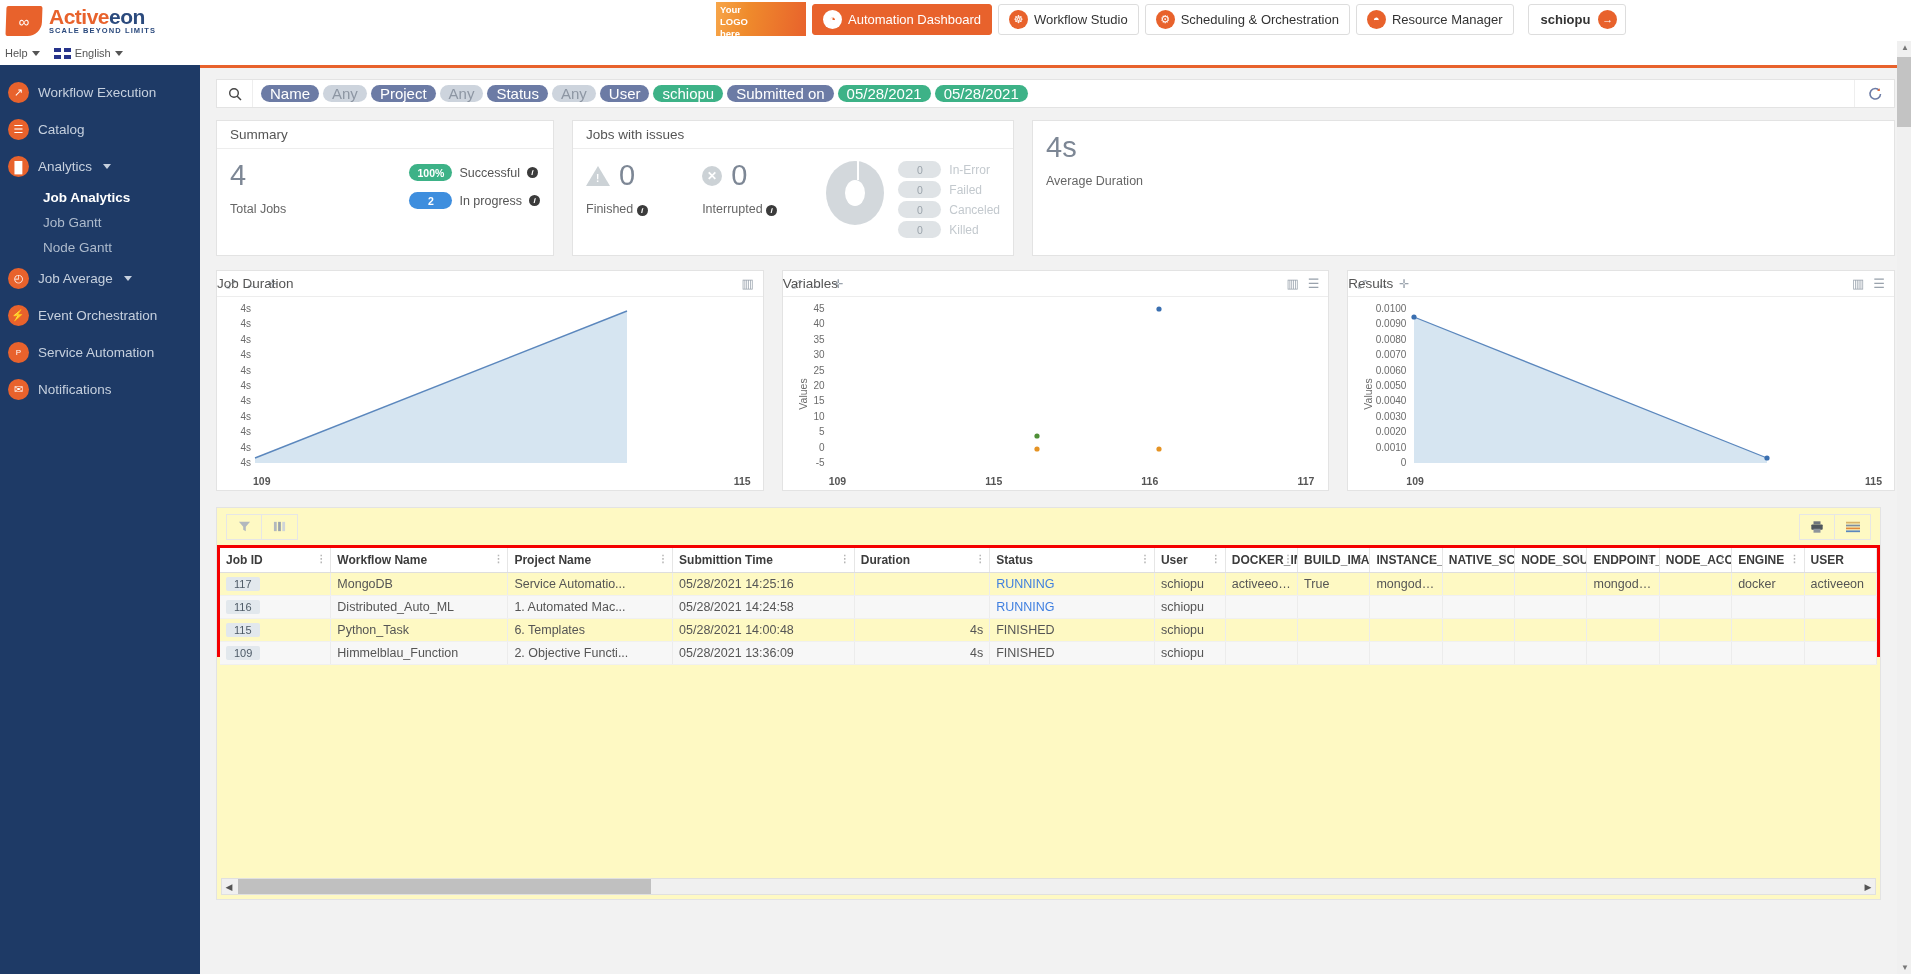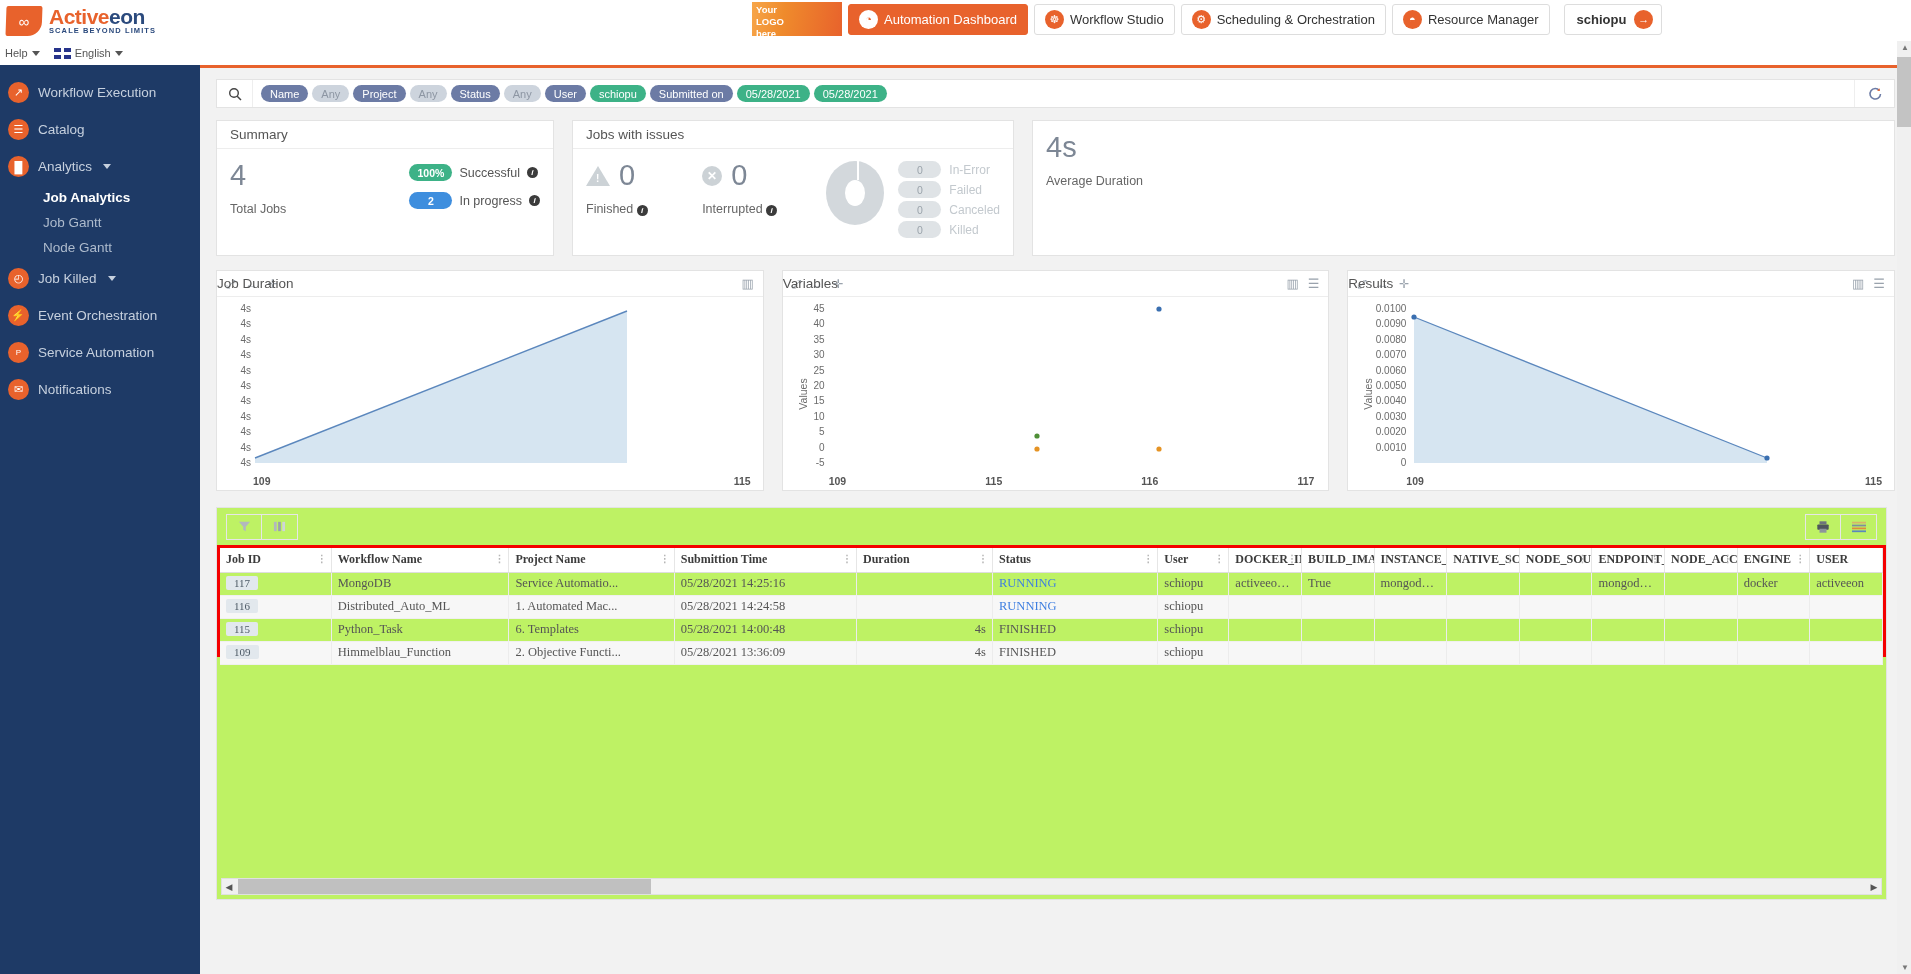--- a/index.html
+++ b/index.html
@@ -15,21 +15,21 @@
   .logo-wrap { width:200px; display:flex; align-items:center; padding-left:6px; }
   .logo-mark {
     width:36px; height:30px; background:#e8622c; border-radius:2px 2px 14px 2px;
     display:flex; align-items:center; justify-content:center; color:#fff; font-size:15px;
     transform: skewX(-2deg);
   }
   .logo-text { margin-left:7px; line-height:1.0; }
   .logo-text .l1 { font-size:21px; font-weight:bold; letter-spacing:-0.5px; }
   .logo-text .l1 .a { color:#e8622c; } .logo-text .l1 .b { color:#2b4a7d; }
   .logo-text .l2 { font-size:7.5px; color:#2b4a7d; letter-spacing:1.1px; font-weight:bold; }
-  .topnav { position:absolute; left:752px; top:2px; display:flex; align-items:center; gap:6px; }
+  .topnav { position:absolute; left:716px; top:2px; display:flex; align-items:center; gap:6px; }
   .yourlogo {
     width:90px; height:34px; background:linear-gradient(100deg,#f7a64a 0%,#ef8b2c 35%,#e8622c 100%);
     color:#fff; font-size:9.5px; padding:2px 4px; line-height:1.25; font-weight:bold;
   }
   .navbtn {
     height:31px; border:1px solid #ddd; background:#fff; border-radius:3px;
     display:flex; align-items:center; gap:6px; padding:0 10px; font-size:13px; color:#333; white-space:nowrap;
     cursor:pointer;
   }
   .navbtn.active { background:#e8622c; border-color:#e8622c; color:#fff; }
@@ -54,21 +54,21 @@
   .side-ico { width:21px; height:21px; border-radius:50%; background:#e8622c; color:#fff; font-size:11px;
       display:flex; align-items:center; justify-content:center; flex:0 0 auto; }
   .side-sub { padding:5px 0 5px 43px; font-size:13.5px; color:#aebbcd; cursor:pointer; }
   .side-sub.active { color:#ffffff; font-weight:bold; }
   .side-caret { border-left:4px solid transparent; border-right:4px solid transparent; border-top:5px solid #c6d0de; margin-left:2px; }
   .content { flex:1; background:#f2f2f2; border-top:3px solid #e8622c; padding:0; overflow:hidden; position:relative; }
   
   .filterbar { margin:11px 16px 0 16px; height:29px; background:#fff; border:1px solid #e3e3e3; display:flex; align-items:center; }
   .fb-search { width:36px; display:flex; align-items:center; justify-content:center; border-right:1px solid #eee; height:100%; cursor:pointer; }
   .chips { display:flex; align-items:center; gap:4px; padding-left:8px; flex:1; }
-  .chip { height:17px; border-radius:9px; padding:0 9px; font-size:11px; color:#fff; display:flex; align-items:center; }
+  .chip { height:17px; border-radius:9px; padding:0 9px; font-size:15px; color:#fff; display:flex; align-items:center; }
   .chip.key { background:#6c7ba5; }
   .chip.any { background:#cdd4dd; color:#8d96a3; }
   .chip.val { background:#3db287; }
   .fb-refresh { width:40px; display:flex; align-items:center; justify-content:center; border-left:1px solid #eee; height:100%; cursor:pointer; color:#6c7ba5; }
   
   .cards { display:flex; gap:18px; margin:12px 16px 0 16px; }
   .card { background:#fff; border:1px solid #e3e3e3; }
   .card-h { height:28px; display:flex; align-items:center; padding:0 13px; border-bottom:1px solid #ededed; font-size:13.5px; color:#555; }
   .card-b { padding:12px 13px 14px 13px; }
   .c1 { width:338px; } .c2 { width:442px; } .c3 { flex:1; }
@@ -100,21 +100,21 @@
   .chart-tools { display:flex; gap:10px; color:#9aa3ad; font-size:12px; }
   .chart-title { position:absolute; left:0; right:0; text-align:left; font-size:13.5px; color:#555; pointer-events:none;}
   .chart-right { margin-left:auto; display:flex; gap:9px; color:#9aa3ad; z-index:1; }
   .chart-b { height:193px; position:relative; }
   .ylabels { position:absolute; left:0; top:6px; bottom:22px; display:flex; flex-direction:column; justify-content:space-between;
      font-size:10px; color:#6b6b6b; text-align:right; }
   .axtitle { position:absolute; left:4px; top:50%; transform:translateY(-50%) rotate(-90deg); font-size:10.5px; color:#6b6b6b; }
   .xlabels { position:absolute; left:0; right:0; bottom:3px; display:flex; justify-content:space-between; font-size:10.5px; color:#555; font-weight:bold;}
   .plot { position:absolute; }
   
-  .tablewrap { margin:16px 24px 0 16px; background:#bef264; border:1px solid #e3e3e3; height:393px; position:relative;font-family:Liberation Serif, serif; }
+  .tablewrap { margin:16px 30px 0 16px; background:#fef9c3; border:1px solid #e3e3e3; height:393px; position:relative; }
   .tbar { height:37px; display:flex; align-items:center; padding:0 9px; }
   .tbtn { width:36px; height:26px; border:1px solid #e6e6e6; display:flex; align-items:center; justify-content:center;
      color:#9aa3ad; cursor:pointer; }
   .tbtn + .tbtn { border-left:none; }
   .tbar-right { margin-left:auto; display:flex; }
   .gridbox { border:3px solid #f40000; height:112px; }
   table { border-collapse:collapse; width:100%; table-layout:fixed; font-size:12.5px; }
   thead th { height:24px; background:#fff; border-right:1px solid #e6e6e6; border-bottom:1px solid #dedede;
     text-align:left; padding:0 6px; font-size:12px; color:#3c3c3c; font-weight:bold; white-space:nowrap; overflow:hidden; position:relative;}
   thead th .dots { position:absolute; right:4px; top:5px; color:#b6b6b6; font-size:10px; letter-spacing:0; }
@@ -201,21 +201,21 @@
     <div class="side-item">
       <span class="side-ico">█</span>
       <span>Analytics</span>
       <i class="side-caret"></i>
     </div>
     <div class="side-sub active">Job Analytics</div>
     <div class="side-sub">Job Gantt</div>
     <div class="side-sub">Node Gantt</div>
     <div class="side-item">
       <span class="side-ico">◴</span>
-      <span>Job Killed</span>
+      <span>Job Average</span>
       <i class="side-caret"></i>
     </div>
     <div class="side-item">
       <span class="side-ico">⚡</span>
       <span>Event Orchestration</span>
     </div>
     <div class="side-item">
       <span class="side-ico" style="font-size:8px">P</span>
       <span>Service Automation</span>
     </div>

